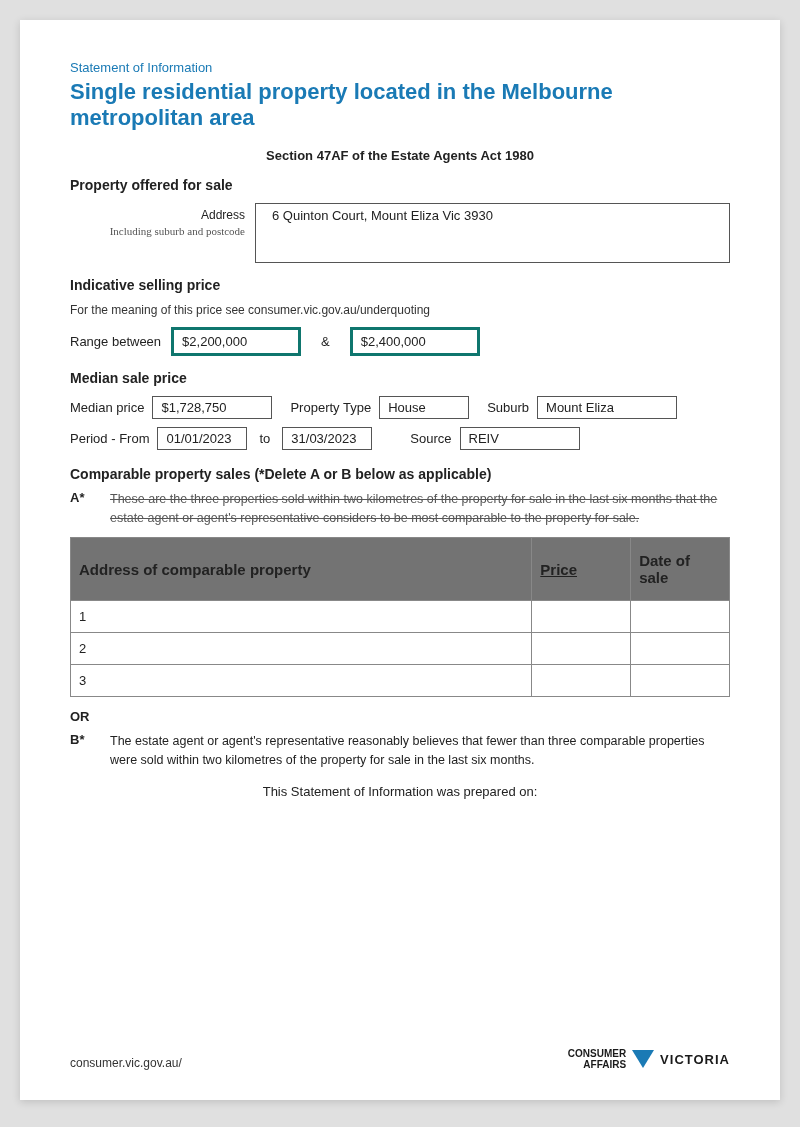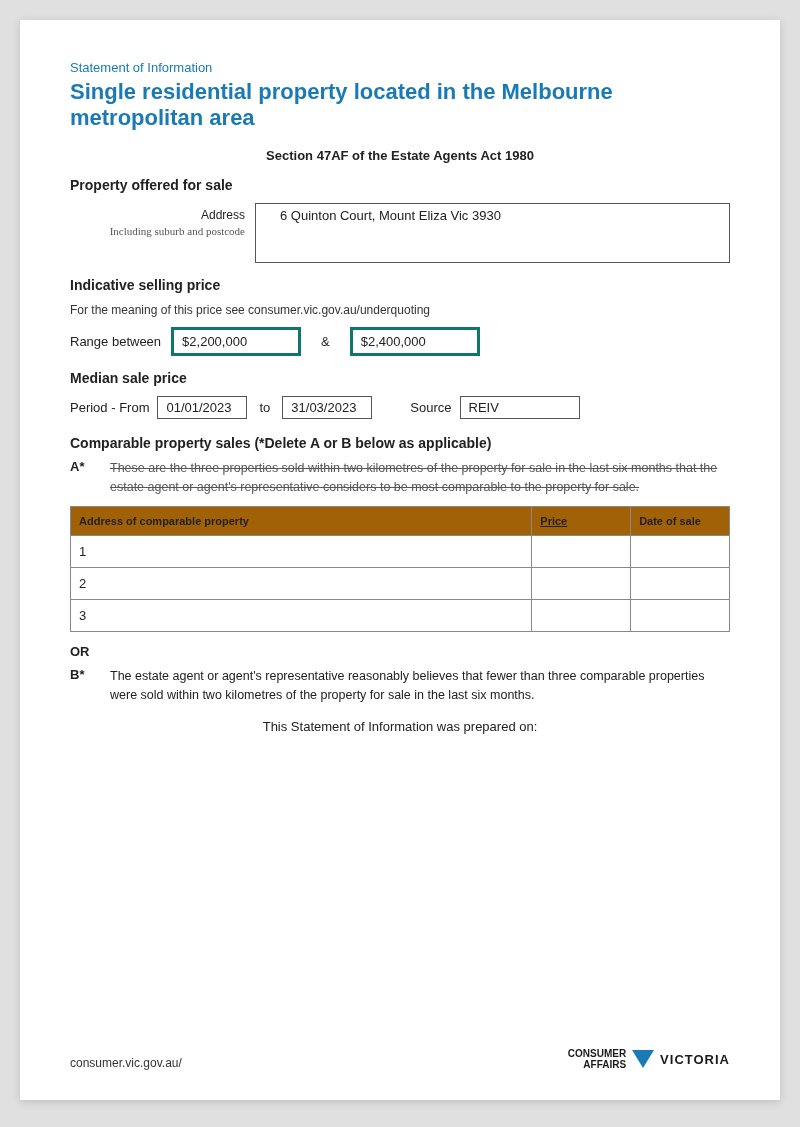--- a/index.html
+++ b/index.html
@@ -73,21 +73,21 @@
     }
     .address-label .sub-label {
       color: #555;
       font-size: 11px;
       font-family: Liberation Serif, serif;
     }
     .address-field {
       border: 1px solid #555;
       flex: 1;
       height: 60px;
-      padding: 4px 24px;
+      padding: 4px 16px;
       font-size: 13px;
       vertical-align: top;
     }
 
     
     .price-desc {
       font-size: 12px;
       margin-bottom: 10px;
       color: #333;
     }
@@ -157,26 +157,26 @@
       color: #555;
     }
     .comparable-table {
       width: 100%;
       border-collapse: collapse;
       margin-top: 8px;
       margin-bottom: 12px;
       font-size: 13px;
     }
     .comparable-table th {
-      background: #a16207;
+      background: #737373;
       border: 1px solid #888;
-      padding: 8px 8px;
+      padding: 14px 8px;
       text-align: left;
       font-weight: bold;
-      font-size: 11px;
+      font-size: 15px;
     }
     .comparable-table td {
       border: 1px solid #888;
       padding: 7px 8px;
       height: 32px;
     }
     .comparable-table .col-address { width: 70%; }
     .comparable-table .col-price { width: 15%; text-decoration: underline; }
     .comparable-table .col-date { width: 15%; }
 
@@ -280,20 +280,28 @@
 
   <div class="price-row">
     <span class="price-label">Range between</span>
     <span class="field-box price-field">$2,200,000</span>
     <span style="padding: 0 10px;">&amp;</span>
     <span class="field-box price-field">$2,400,000</span>
   </div>
 
   <div class="section-heading">Median sale price</div>
 
+  <div class="median-row">
+    <span class="median-label">Median price</span>
+    <span class="field-box median-field wide">$1,728,750</span>
+    <span class="median-label" style="margin-left:10px;">Property Type</span>
+    <span class="field-box median-field property-type">House</span>
+    <span class="median-label" style="margin-left:10px;">Suburb</span>
+    <span class="field-box median-field suburb">Mount Eliza</span>
+  </div>
 
   <div class="median-row">
     <span class="median-label">Period - From</span>
     <span class="field-box median-field date">01/01/2023</span>
     <span class="median-label" style="margin-left:4px; margin-right:4px;">to</span>
     <span class="field-box median-field date">31/03/2023</span>
     <span class="median-label" style="margin-left:30px;">Source</span>
     <span class="field-box median-field source">REIV</span>
   </div>
 

